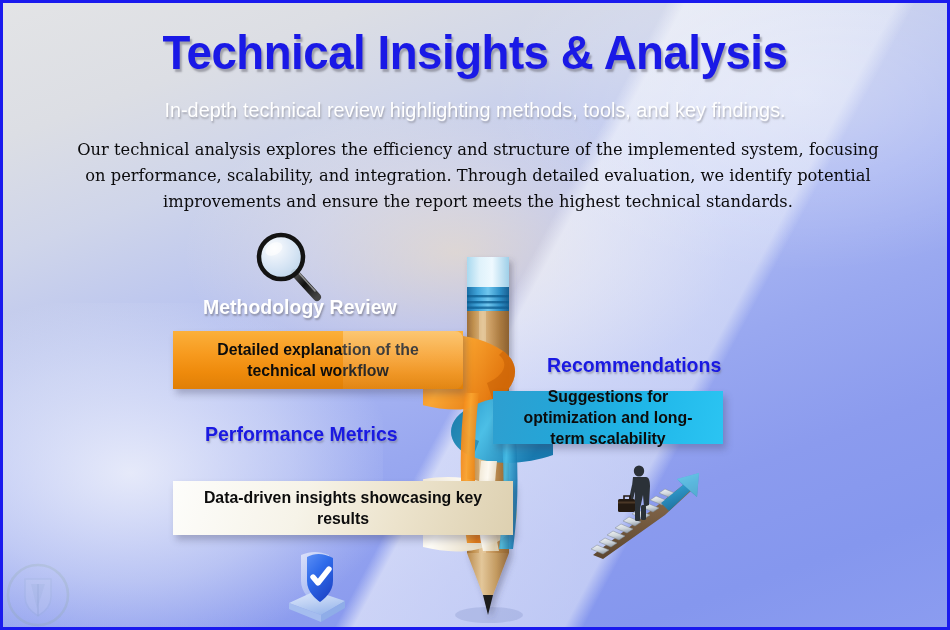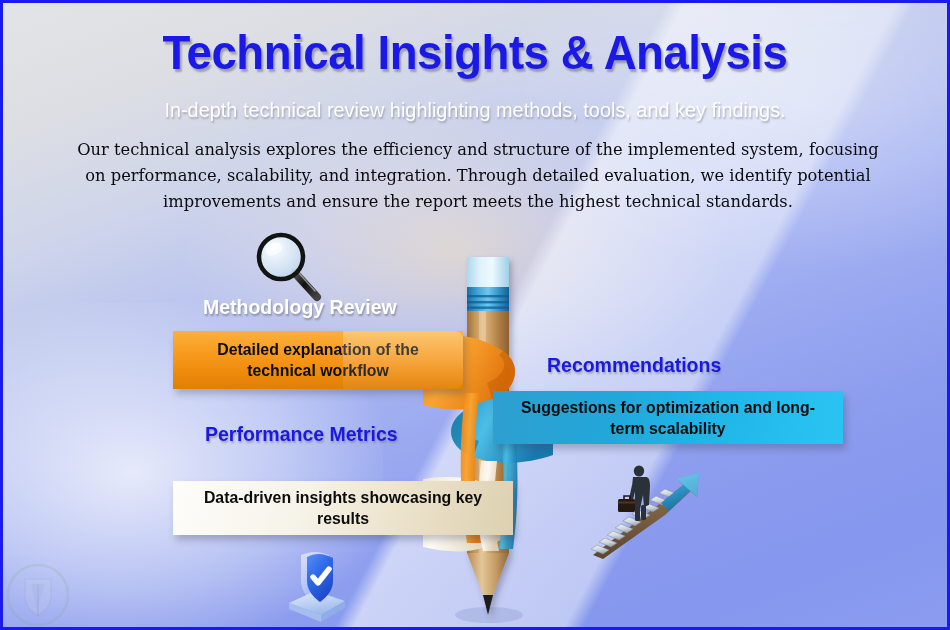--- a/index.html
+++ b/index.html
@@ -94,21 +94,21 @@
   #box-method::after{
     content:"";position:absolute;left:170px;top:0;width:120px;height:100%;
     background:linear-gradient(180deg,rgba(255,255,255,0.28),rgba(255,255,255,0.05));
     border-radius:0 8px 8px 0;pointer-events:none;
   }
   #box-perf{
     left:170px;top:478px;width:340px;height:54px;
     background:linear-gradient(110deg,#fdfdfb 0%,#f6f3e8 38%,#ece3cc 66%,#ddd0b0 100%);
   }
   #box-reco{
-    left:490px;top:388px;width:350px;height:53px;
+    left:490px;top:388px;width:230px;height:53px;
     background:linear-gradient(100deg,#2e9fd0 0%,#23a6d8 32%,#1fb6e8 62%,#2bc4f2 100%);
     justify-content:center;
   }
 
   
   .icon{position:absolute;}
   #icon-magnifier{left:248px;top:226px;width:80px;height:78px;}
   #icon-shield{left:268px;top:540px;width:88px;height:82px;}
   #icon-growth{left:584px;top:452px;width:122px;height:112px;}
   #watermark{left:-6px;top:556px;width:82px;height:76px;opacity:0.30;}

